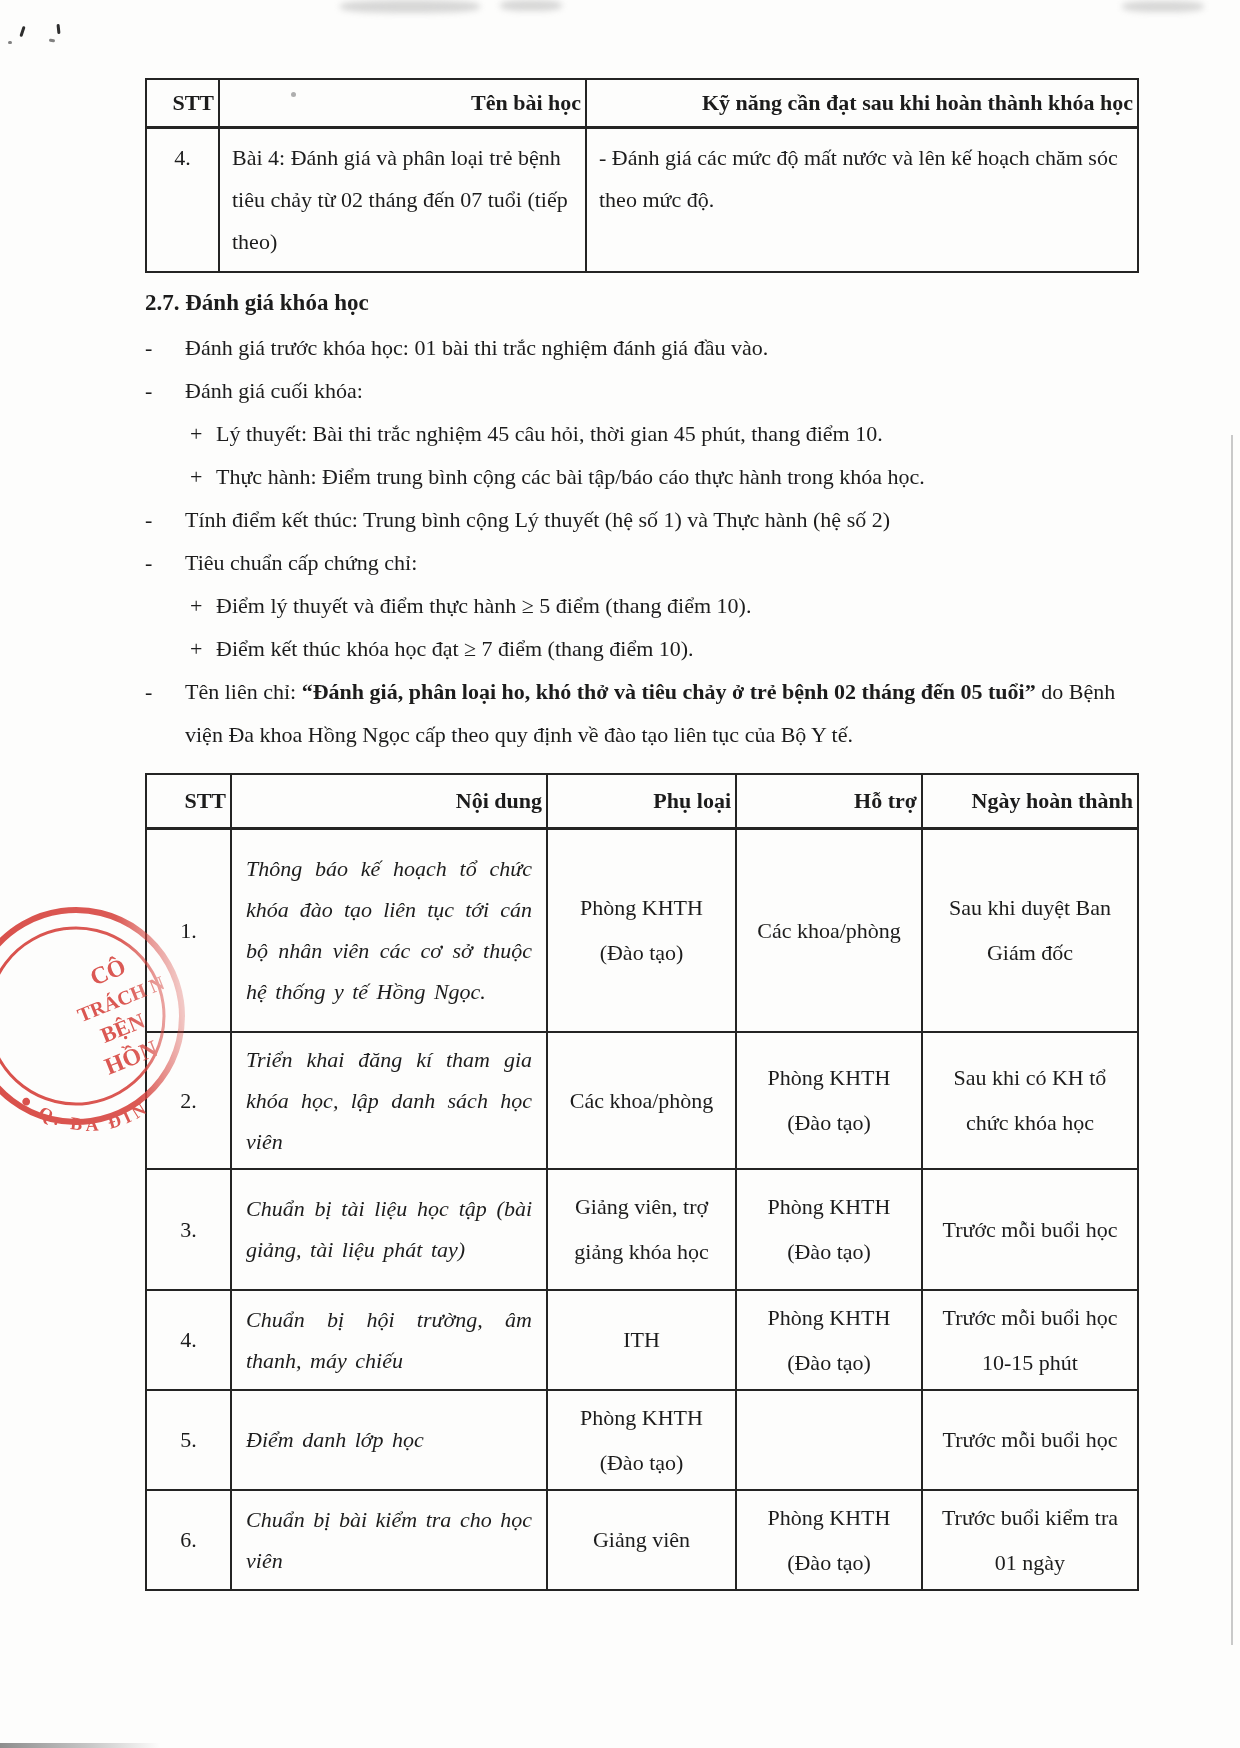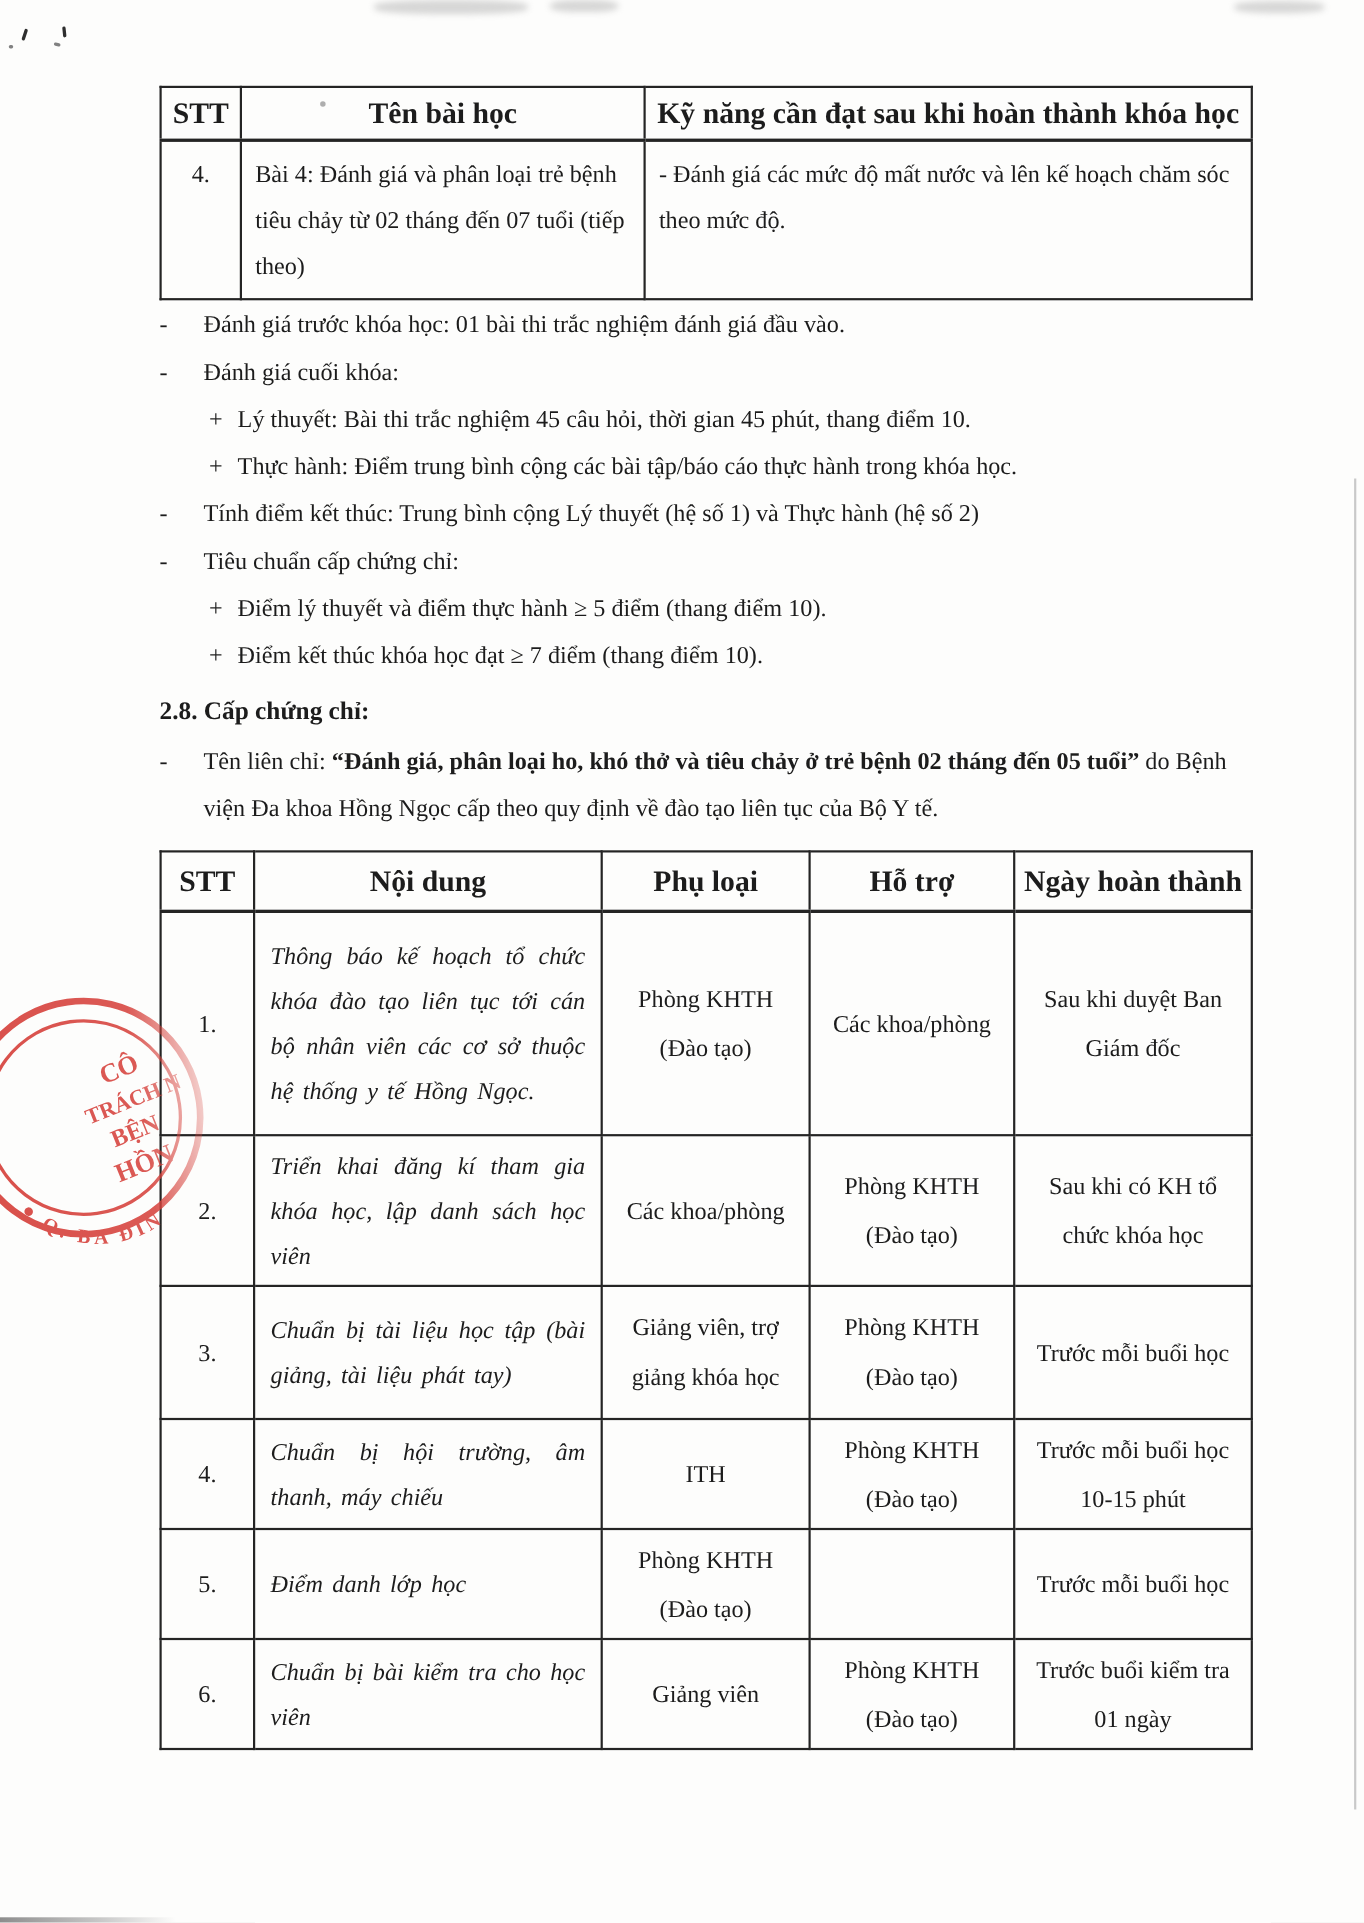--- a/index.html
+++ b/index.html
@@ -5,21 +5,21 @@
   html,body{margin:0;padding:0;background:#e9e9e9;}
   .page{
     position:relative;width:1240px;height:1748px;margin:0 auto;
     background:#fdfdfc;overflow:hidden;
     font-family:"Liberation Serif","DejaVu Serif",serif;color:#1c1c1c;
   }
   .content{position:absolute;left:145px;top:0;width:992px;}
   
   table{border-collapse:collapse;table-layout:fixed;width:100%;}
   td,th{border:2px solid #242424;font-size:22px;line-height:42px;overflow:hidden;}
-  th{font-weight:bold;font-size:27px;padding:2px 4px;}
+  th{font-weight:bold;font-size:22px;padding:2px 4px;text-align:right;}
   .t1{margin-top:78px;}
   .t1 th{border-bottom-width:3px;height:40px;}
   .t1 td{vertical-align:top;padding:8px 12px;}
   .t1 .c-stt{text-align:center;}
   .t1 tr.body{height:128px;}
   .t2{margin-top:17px;}
   .t2 th{border-bottom-width:3px;height:48px;}
   .t2 td{text-align:center;vertical-align:middle;padding:4px 8px;line-height:45px;}
   .t2 td.nd{text-align:justify;line-height:41px;padding:6px 14px;word-spacing:3px;font-style:italic;}
   .t2 tr.r1{height:203px;} .t2 tr.r2{height:124px;} .t2 tr.r3{height:121px;}
@@ -102,20 +102,21 @@
         <th>Kỹ năng cần đạt sau khi hoàn thành khóa học</th>
       </tr>
       <tr class="body">
         <td class="c-stt">4.</td>
         <td>Bài 4: Đánh giá và phân loại trẻ bệnh tiêu chảy từ 02 tháng đến 07 tuổi (tiếp theo)</td>
         <td>- Đánh giá các mức độ mất nước và lên kế hoạch chăm sóc theo mức độ.</td>
       </tr>
     </tbody>
       </table>
 
+    <div class="h-bold">2.7. Đánh giá khóa học</div>
     <div class="li">
         <span class="mk">-</span>
         <span class="txt">Đánh giá trước khóa học: 01 bài thi trắc nghiệm đánh giá đầu vào.</span>
       </div>
     <div class="li">
         <span class="mk">-</span>
         <span class="txt">Đánh giá cuối khóa:</span>
       </div>
     <div class="li sub">
         <span class="mk">+</span>
@@ -135,21 +136,20 @@
       </div>
     <div class="li sub">
         <span class="mk">+</span>
         <span class="txt">Điểm lý thuyết và điểm thực hành ≥ 5 điểm (thang điểm 10).</span>
       </div>
     <div class="li sub">
         <span class="mk">+</span>
         <span class="txt">Điểm kết thúc khóa học đạt ≥ 7 điểm (thang điểm 10).</span>
       </div>
 
-    <div class="h-bold">2.8. Cấp chứng chỉ:</div>
     <div class="li">
       <span class="mk">-</span>
       <span class="txt"><span>Tên liên chỉ: </span><b>“Đánh giá, phân loại ho, khó thở và tiêu chảy ở trẻ bệnh 02 tháng đến 05 tuổi”</b><span> do Bệnh viện Đa khoa Hồng Ngọc cấp theo quy định về đào tạo liên tục của Bộ Y tế.</span></span>
     </div>
 
 
     <table class="t2">
       <colgroup>
           <col style="width:85px">
           <col style="width:316px">

